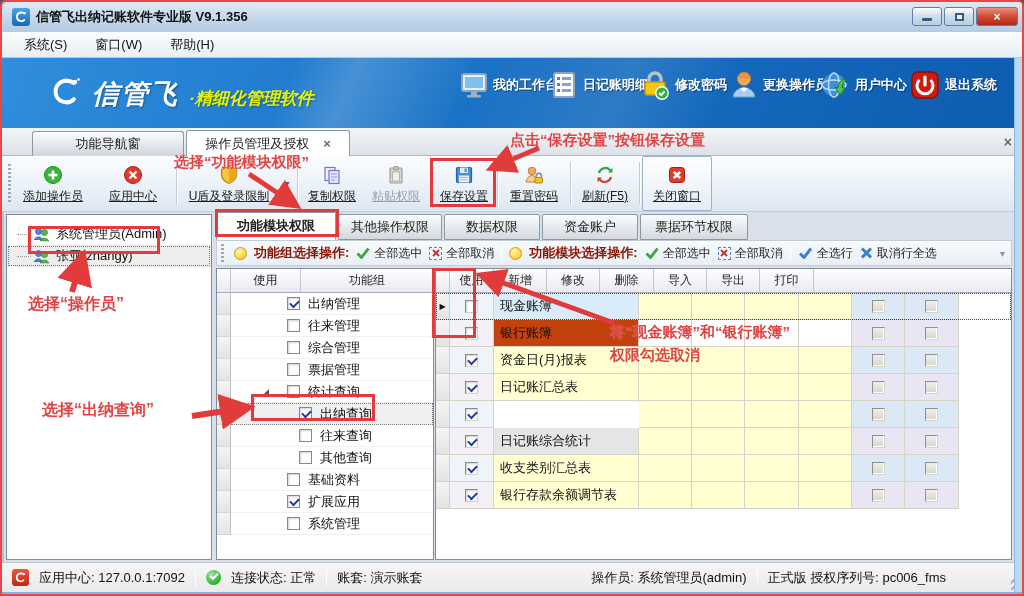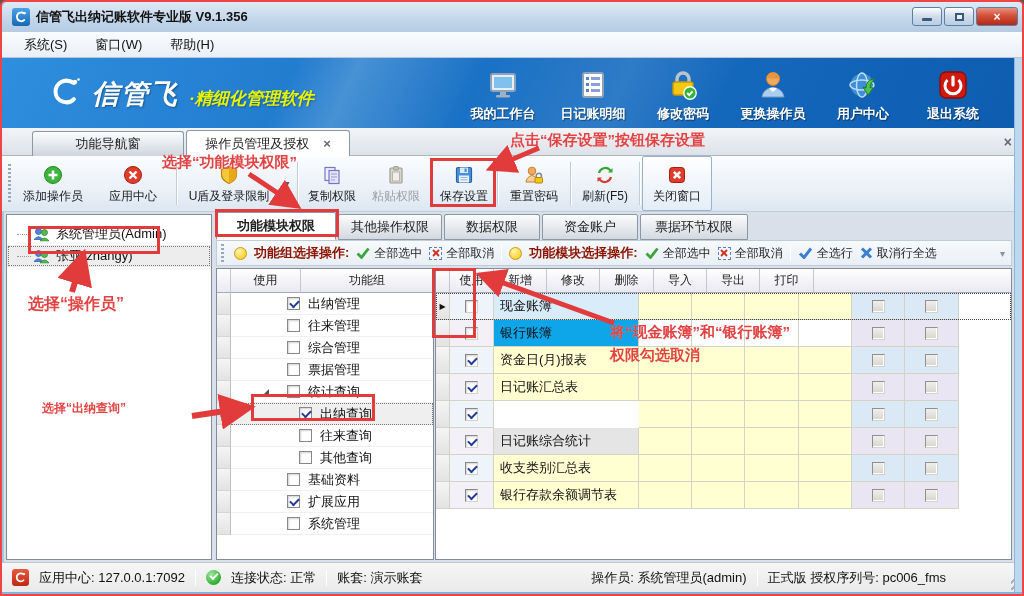--- a/index.html
+++ b/index.html
@@ -26,38 +26,38 @@
   .menu-item{font-size:13px;color:#111;padding:3px 12px;}
   
   .banner{position:absolute;left:0;top:56px;width:1024px;height:70px;
           background:linear-gradient(115deg,#2f8ede 0%,#1a72c6 45%,#0d5cb0 100%);overflow:hidden;}
   .banner::before{content:"";position:absolute;left:0;top:0;width:100%;height:100%;
           background:linear-gradient(115deg,transparent 28%,rgba(255,255,255,.18) 34%,transparent 46%,rgba(255,255,255,.10) 60%,transparent 70%);}
   .brand{position:absolute;left:46px;top:16px;display:flex;align-items:center;}
   .brand-name{color:#fff;font-size:27px;font-weight:bold;font-style:italic;letter-spacing:2px;margin-left:8px;text-shadow:1px 1px 2px rgba(0,0,0,.35);}
   .brand-slogan{color:#e8f400;font-size:17px;font-weight:bold;font-style:italic;margin-left:10px;margin-top:8px;text-shadow:1px 1px 2px rgba(0,0,0,.3);}
   .banner-actions{position:absolute;right:28px;top:6px;display:flex;}
-  .banner-action{width:90px;display:flex;flex-direction:column;align-items:center;gap:3px;padding-top:4px;}
+  .banner-action{width:90px;display:flex;flex-direction:row;align-items:center;gap:3px;padding-top:4px;}
   .banner-action .ba-label{color:#fff;font-size:13px;font-weight:bold;text-shadow:1px 1px 1px rgba(0,0,0,.45);white-space:nowrap;}
   .ba-icon{width:34px;height:34px;display:flex;align-items:center;justify-content:center;}
   
   .tabstrip{position:absolute;left:0;top:126px;width:1024px;height:28px;
             background:linear-gradient(#f2f4f7,#dde2e9);border-bottom:1px solid #aab6c4;}
   .doc-tab{position:absolute;top:3px;height:25px;border:1px solid #8b98a6;border-bottom:none;border-radius:3px 3px 0 0;
            display:flex;align-items:center;justify-content:center;font-size:13px;color:#222;
            background:linear-gradient(#fcfdfe,#cfd5dd);}
   .doc-tab.active{background:#fff;height:26px;top:2px;font-weight:normal;z-index:2;}
   .doc-tab .tab-close{margin-left:14px;color:#667;font-size:13px;font-weight:bold;}
   .pane-close{position:absolute;right:14px;top:6px;color:#667;font-size:14px;font-weight:bold;}
   
   .toolbar{position:absolute;left:0;top:154px;width:1024px;height:56px;
            background:linear-gradient(#fbfdff,#e7eef6 70%,#dde7f1);border-bottom:1px solid #c0cdd9;
            display:flex;align-items:stretch;padding-left:4px;}
   .grip{width:8px;margin:8px 0;background:repeating-linear-gradient(to bottom,#9aa7b5 0 2px,transparent 2px 4px);background-size:3px 100%;background-repeat:no-repeat;background-position:2px 0;}
-  .tb-btn{display:flex;flex-direction:column;align-items:center;justify-content:center;gap:2px;font-size:12px;color:#1a1a1a;padding-top:2px;}
+  .tb-btn{display:flex;flex-direction:column;align-items:center;justify-content:center;gap:2px;font-size:12px;color:#1a1a1a;padding-top:2px;text-decoration:underline;}
   .tb-btn .tb-icon{width:22px;height:22px;display:flex;align-items:center;justify-content:center;}
   .tb-btn.disabled{color:#9aa0a8;}
   .tb-sep{width:5px;display:flex;justify-content:center;}
   .tb-sep::before{content:"";width:1px;margin:6px 0;background:#c3cdd8;border-right:1px solid #fff;}
   .tb-caret{width:16px;display:flex;align-items:center;justify-content:center;color:#556;font-size:10px;}
   .tb-btn.framed{border:1px solid #9ab2cc;border-radius:2px;background:linear-gradient(#ffffff,#e4edf6);}
   
   .left-panel{position:absolute;left:4px;top:212px;width:206px;height:346px;background:#fff;border:1px solid #828d99;}
   .tree-item{height:22px;display:flex;align-items:center;gap:6px;padding-left:26px;font-size:13px;color:#111;position:relative;}
   .tree-item::before{content:"";position:absolute;left:10px;top:11px;width:14px;border-top:1px dotted #9a9a9a;}
@@ -561,21 +561,21 @@
           <span class="mg-prn" style="background: rgb(219, 232, 246);">
             <span class="cb3d"></span>
           </span>
           <span class="mg-fill"></span>
         </div>
         <div class="mg-row">
           <span class="rowhdr"></span>
           <span class="mg-use" style="background: rgb(243, 240, 248);">
             <span class="cb"></span>
           </span>
-          <span class="mg-name" style="background: #0ea5e9;">银行账簿</span>
+          <span class="mg-name" style="background: #c2410c;">银行账簿</span>
           <span class="mg-op" style="background: rgb(255, 255, 255);"></span>
           <span class="mg-op" style="background: rgb(255, 255, 255);"></span>
           <span class="mg-op w54" style="background: rgb(255, 255, 255);"></span>
           <span class="mg-op" style="background: rgb(255, 255, 255);"></span>
           <span class="mg-exp" style="background: rgb(233, 229, 242);">
             <span class="cb3d"></span>
           </span>
           <span class="mg-prn" style="background: rgb(233, 229, 242);">
             <span class="cb3d"></span>
           </span>
@@ -713,24 +713,24 @@
   </div>
   <div class="bottom-edge"></div>
   <div class="right-strip"></div>
 
   <div class="anno-box" style="left:428px;top:156px;width:66px;height:49px;"></div>
   <div class="anno-box" style="left:213px;top:207px;width:124px;height:28px;"></div>
   <div class="anno-box" style="left:26px;top:224px;width:132px;height:28px;"></div>
   <div class="anno-box" style="left:249px;top:392px;width:124px;height:27px;"></div>
   <div class="anno-box" style="left:430px;top:266px;width:44px;height:70px;"></div>
 
-  <div class="anno-text" style="left:160px;top:151px;">选择“功能模块权限”</div>
+  <div class="anno-text" style="left:172px;top:151px;">选择“功能模块权限”</div>
   <div class="anno-text" style="left:508px;top:129px;">点击“保存设置”按钮保存设置</div>
   <div class="anno-text" style="left:26px;top:292px;font-size:16px;">选择“操作员”</div>
-  <div class="anno-text" style="left:40px;top:398px;font-size:12px;">选择“出纳查询”</div>
+  <div class="anno-text" style="left:40px;top:398px;font-size:16px;">选择“出纳查询”</div>
   <div class="anno-text" style="left:608px;top:321px;">将“现金账簿”和“银行账簿”</div>
   <div class="anno-text" style="left:608px;top:344px;">权限勾选取消</div>
 
   <svg id="arrow-overlay">
     <defs>
       <marker id="ah" markerWidth="6" markerHeight="6" refX="4.2" refY="3" orient="auto">
         <path d="M0,0 L6,3 L0,6 Z" fill="#e23b3b"></path>
       </marker>
     </defs>
     <line x1="247" y1="172" x2="292" y2="202" stroke="#e23b3b" stroke-width="5" marker-end="url(#ah)"></line>

